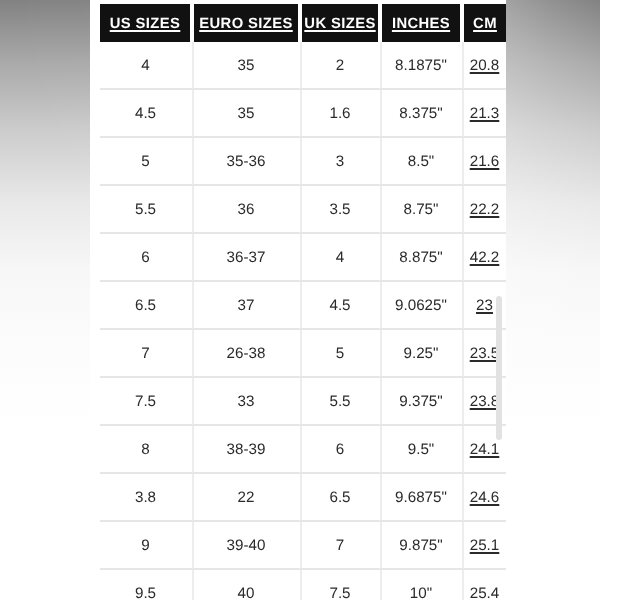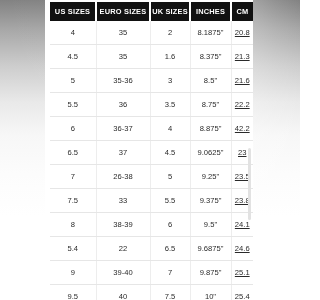--- a/index.html
+++ b/index.html
@@ -66,20 +66,21 @@
   table.size-table th {
     background: #111111;
     color: #ffffff;
     font-size: 7.4px;
     font-weight: bold;
     letter-spacing: 0.2px;
     text-align: center;
     padding: 5px 0 5px 0;
     border-right: 2px solid #ffffff;
     white-space: nowrap;
+    text-decoration: underline;
   }
   table.size-table th:last-child {
     border-right: none;
   }
 
   table.size-table td {
     font-size: 7.6px;
     color: #2a2a2a;
     text-align: center;
     height: 23px;
@@ -206,21 +207,21 @@
           <td>23.8</td>
         </tr>
         <tr>
           <td>8</td>
           <td>38-39</td>
           <td>6</td>
           <td>9.5"</td>
           <td>24.1</td>
         </tr>
         <tr>
-          <td>5.4</td>
+          <td>3.8</td>
           <td>22</td>
           <td>6.5</td>
           <td>9.6875"</td>
           <td>24.6</td>
         </tr>
         <tr>
           <td>9</td>
           <td>39-40</td>
           <td>7</td>
           <td>9.875"</td>

